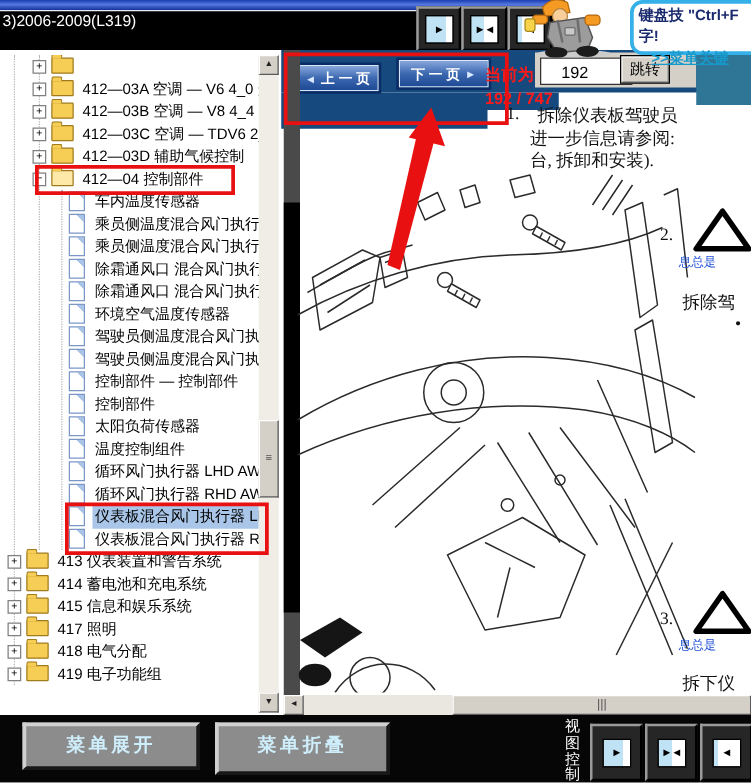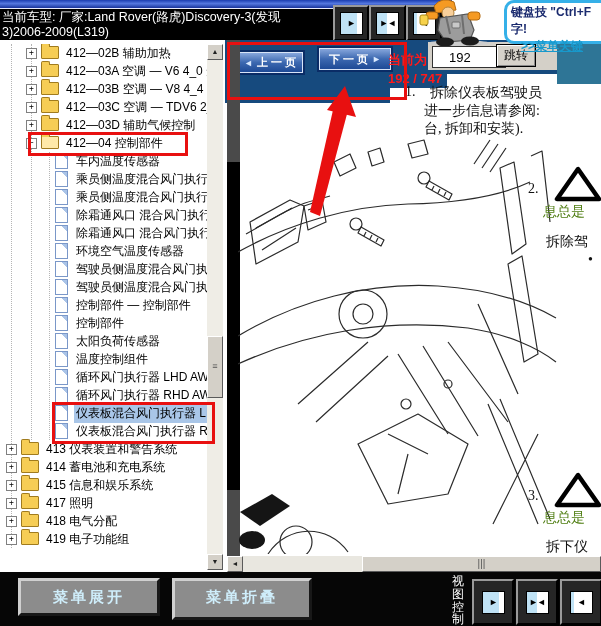--- a/index.html
+++ b/index.html
@@ -76,42 +76,41 @@
   .page-input{left:432px;top:46px;width:54px;height:20px;border:1px solid #333;background:#fff;
     font-size:13px;padding:0 2px;box-sizing:content-box;}
   .jump-btn{left:496px;top:44px;width:38px;height:21px;background:#d6d2ca;border:1px solid #000;
     box-shadow:inset 1px 1px 0 #fff,inset -1px -1px 0 #8a8a8a;font-size:12px;color:#000;
     text-align:center;line-height:20px;cursor:pointer;}
 
   
   .divider{left:227px;top:40px;width:13px;height:516px;background:#4a4a4a;}
   .divider-thumb{left:227px;top:162px;width:13px;height:328px;background:#000;}
   .ctext{font-family:"Liberation Serif","DejaVu Serif",serif;font-size:14px;color:#111;white-space:nowrap;}
-  .clink{font-family:"Liberation Serif","DejaVu Serif",serif;font-size:14px;color:#4d7c0f;white-space:nowrap;cursor:pointer;}
+  .clink{font-family:"Liberation Serif","DejaVu Serif",serif;font-size:10px;color:#1d4ed8;white-space:nowrap;cursor:pointer;}
 
   
   .anno{border:3px solid #e81010;box-sizing:border-box;z-index:50;pointer-events:none;}
 
   
   .bottom-bar{left:0;top:572px;width:601px;height:54px;background:#060606;}
   .menu-btn{background:#8c8c8c;border:3px solid;border-color:#d0d0d0 #181818 #181818 #d0d0d0;
     color:#cfeefb;font-weight:bold;font-size:15px;letter-spacing:3px;text-align:center;
     cursor:pointer;box-sizing:border-box;}
   .vc-label{left:452px;top:575px;width:14px;height:51px;color:#fff;font-size:12px;
     line-height:12.8px;word-break:break-all;overflow:hidden;}
 </style>
 </head>
 <body>
 
 <div class="screen">
 
   <div class="abs blue-strip"></div>
   <div class="abs title-black">
     <div class="title-text">
-      <div>当前车型: 厂家:Land Rover(路虎)Discovery-3(发现</div>
       <div>3)2006-2009(L319)</div>
     </div>
   </div>
   <div class="abs sliver">
     <div>焦</div>
     <div>月</div>
   </div>
 
   <div class="abs pane-btn" style="left:333px;top:5px;width:32px;height:32px;">
     <span class="pane-ico ico-right">►</span>
@@ -144,21 +143,20 @@
   </div>
 
   <div class="abs tree-panel">
     <div class="guide" style="left:11px;top:4px;height:504px;"></div>
     <div class="guide" style="left:31px;top:4px;height:396px;"></div>
     <div class="guide" style="left:49px;top:112px;height:288px;"></div>
     <div class="tree-rows">
         <div class="trow l2">
           <span class="expand">+</span>
           <span class="folder"></span>
-          <span class="tlbl">412—02B 辅助加热</span>
         </div>
         <div class="trow l2">
           <span class="expand">+</span>
           <span class="folder"></span>
           <span class="tlbl">412—03A 空调 — V6 4_0 升</span>
         </div>
         <div class="trow l2">
           <span class="expand">+</span>
           <span class="folder"></span>
           <span class="tlbl">412—03B 空调 — V8 4_4 升</span>

